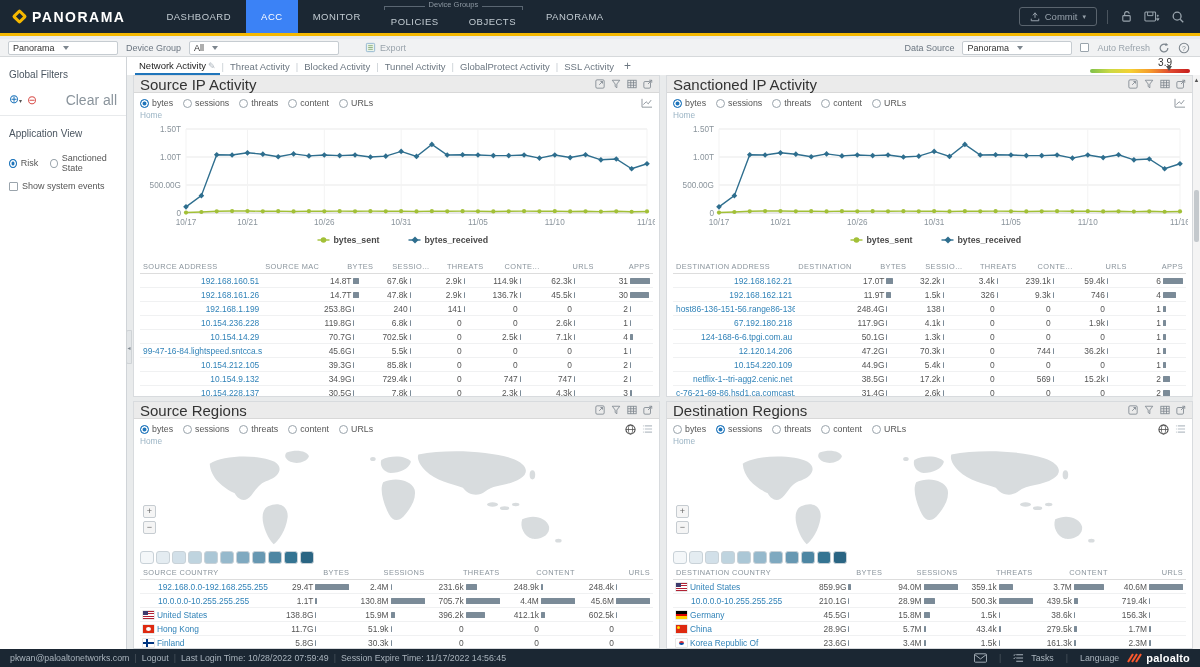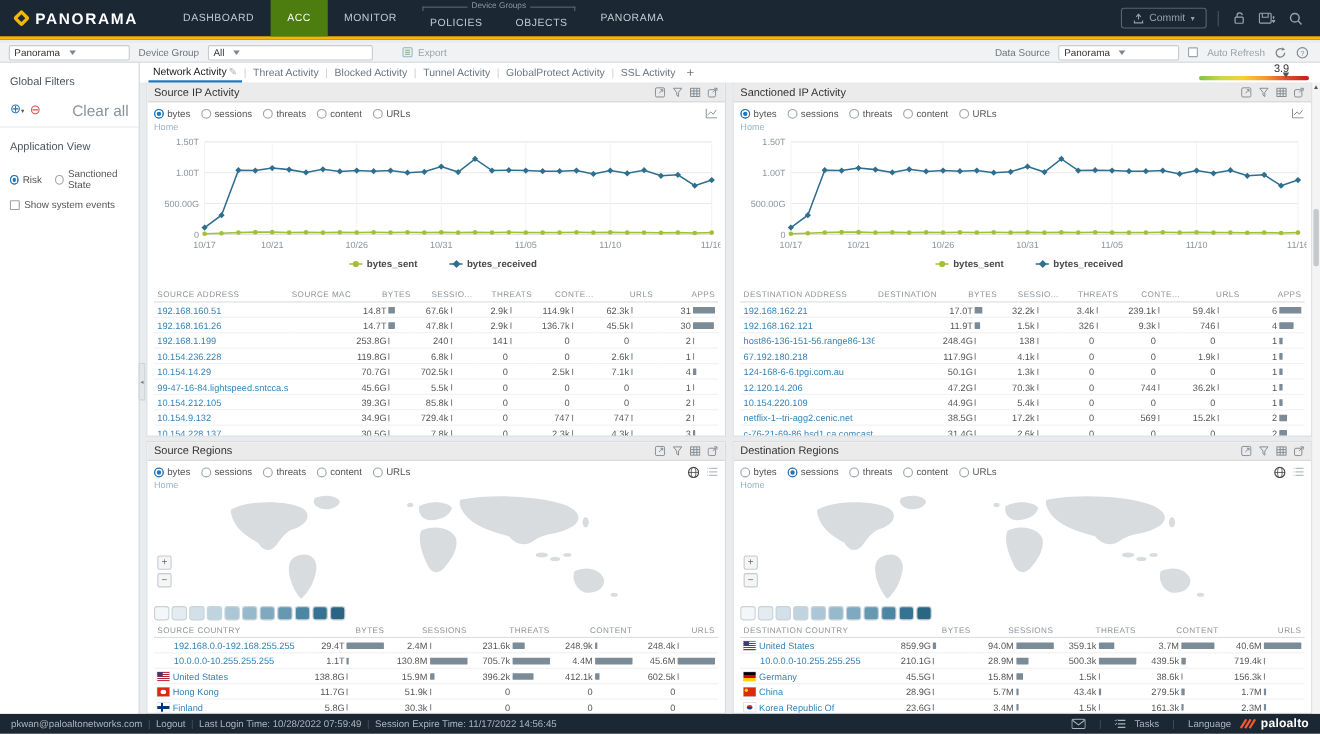--- a/index.html
+++ b/index.html
@@ -5,21 +5,21 @@
   * { margin:0; padding:0; box-sizing:border-box; }
   html,body { width:1200px; height:667px; overflow:hidden; font-family:"Liberation Sans", sans-serif; background:#e9ebec; }
   a { text-decoration:none; color:#3183b8; cursor:pointer; }
 
   
   .topnav { position:absolute; left:0; top:0; width:1200px; height:36px; background:#1b2733; border-bottom:3px solid #f5b800; display:flex; align-items:stretch; color:#cdd5db; z-index:30; }
   .brand { display:flex; align-items:center; gap:7px; padding:0 26px 0 14px; }
   .brand-icon { width:11px; height:11px; border:3px solid #f5b800; transform:rotate(45deg); border-radius:2px; }
   .brand-text { color:#fff; font-weight:bold; font-size:14px; letter-spacing:1.5px; }
   .nav-item { line-height:33px; padding:0 15px; font-size:9.5px; letter-spacing:0.5px; cursor:pointer; color:#c3ccd3; }
-  .nav-item.active { background:#4d7c0f; color:#fff; }
+  .nav-item.active { background:#3b82f6; color:#fff; }
   .menu-group { position:relative; display:flex; }
   .grp-cap { position:absolute; top:3px; left:8px; right:8px; display:flex; align-items:center; }
   .cap-line { flex:1; border-top:1px solid #5a6672; height:4px; }
   .cap-line.l { border-left:1px solid #5a6672; }
   .cap-line.r { border-right:1px solid #5a6672; }
   .cap-text { font-size:7.5px; color:#8d98a2; padding:0 4px; white-space:nowrap; position:relative; top:-3px; }
   .menu-group .nav-item { line-height:36px; padding-top:4px; }
   .nav-right { margin-left:auto; display:flex; align-items:center; gap:10px; padding-right:14px; }
   .commit-btn { display:flex; align-items:center; gap:5px; border:1px solid #5a646e; border-radius:3px; color:#97a1ab; font-size:9.5px; padding:3px 10px; cursor:pointer; }
   .nav-sep { width:1px; height:14px; background:#4a545e; }
@@ -63,38 +63,38 @@
   .risk-marker { position:absolute; top:-3px; left:76%; width:0; height:0; border-left:3.5px solid transparent; border-right:3.5px solid transparent; border-top:5px solid #555; }
 
   
   .main { position:absolute; left:133px; top:75px; right:7px; bottom:18px; }
   .panel { position:absolute; width:527px; background:#fff; border:1px solid #d8dbde; overflow:hidden; }
   .p-tl { left:0; top:0; height:322px; }
   .p-tr { left:533px; top:0; height:322px; }
   .p-bl { left:0; top:326px; bottom:0; height:auto; }
   .p-br { left:533px; top:326px; bottom:0; height:auto; }
   .p-head { height:17px; background:#ebebeb; border-bottom:1px solid #d8d8d8; display:flex; align-items:center; padding:0 6px; }
-  .p-title { font-size:10px; color:#333; }
+  .p-title { font-size:15px; color:#333; }
   .p-icons { margin-left:auto; display:flex; gap:6px; align-items:center; }
   .p-ico { display:flex; cursor:pointer; }
   .p-body { padding:3px 6px 0 6px; position:relative; }
   .metric-row { display:flex; align-items:center; gap:10px; height:14px; }
   .m-opt { display:flex; align-items:center; gap:3px; font-size:8.8px; color:#555; cursor:pointer; }
   .m-right { margin-left:auto; display:flex; gap:6px; }
   .home-link { font-size:8.3px; color:#9bb4c4; height:11px; cursor:pointer; }
   .axlbl { font-size:8.2px; fill:#8a949c; font-family:"Liberation Sans",sans-serif; }
   .leglbl { font-size:8.8px; font-weight:bold; fill:#4a4a4a; font-family:"Liberation Sans",sans-serif; }
 
   
   table.dt { width:100%; border-collapse:collapse; table-layout:fixed; font-size:8.4px; }
   table.dt th { font-size:7.4px; color:#8a949c; font-weight:normal; letter-spacing:0.4px; text-align:right; padding:3px 3px 2px; border-bottom:1px solid #ddd; white-space:nowrap; overflow:hidden; cursor:pointer; }
   table.dt th:first-child { text-align:left; }
   table.dt td { padding:1.5px 3px; border-bottom:1px solid #f0f1f2; white-space:nowrap; overflow:hidden; color:#555; }
   table.dt tr:last-child td { border-bottom:none; }
-  .c-addr, .c-mac { text-align:left; }
+  .c-addr, .c-mac { text-align:right; }
   .c-num { text-align:right; }
   .c-num .cell-in { display:flex; align-items:center; justify-content:flex-end; gap:0; }
   .nv { display:inline-block; }
   .nb { display:inline-block; width:22px; text-align:left; padding-left:2px; }
   .nb i { display:inline-block; height:6px; background:#7b8b98; vertical-align:middle; border-radius:0.5px; }
   .cw .nb { width:36px; }
   .ip-tbl th.c-mac-h { text-align:left; }
   .c-ctry a { color:#3183b8; }
   .c-ctry.ind { padding-left:18px; }
   .flag { width:11px; height:8px; display:inline-block; margin-right:3px; vertical-align:-1px; position:relative; box-shadow:0 0 0 0.5px #d0d0d0; }

